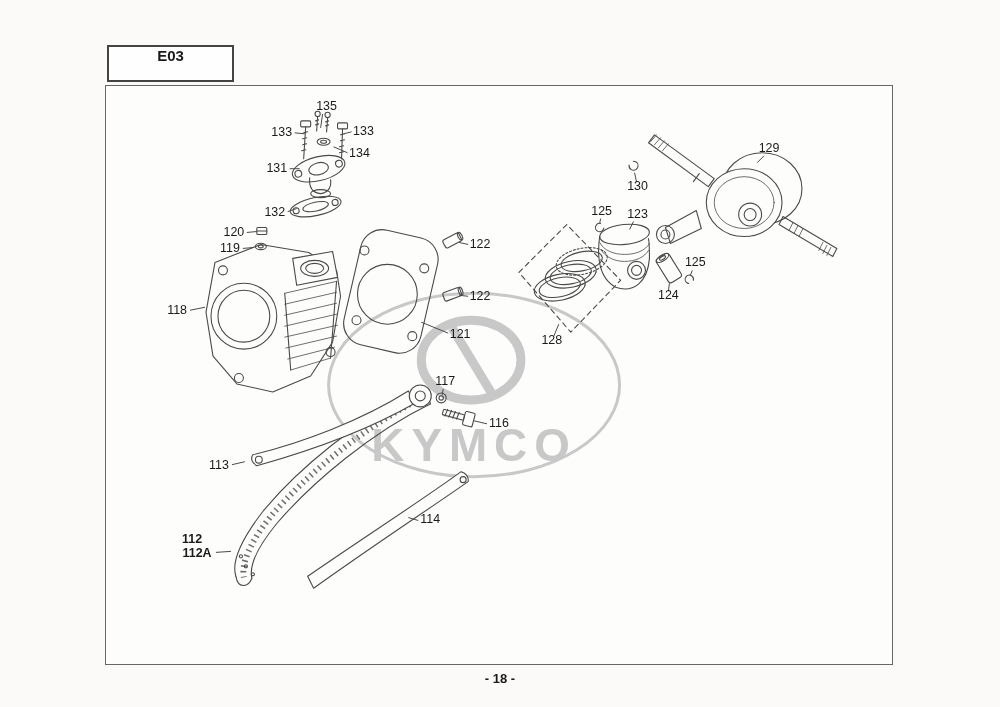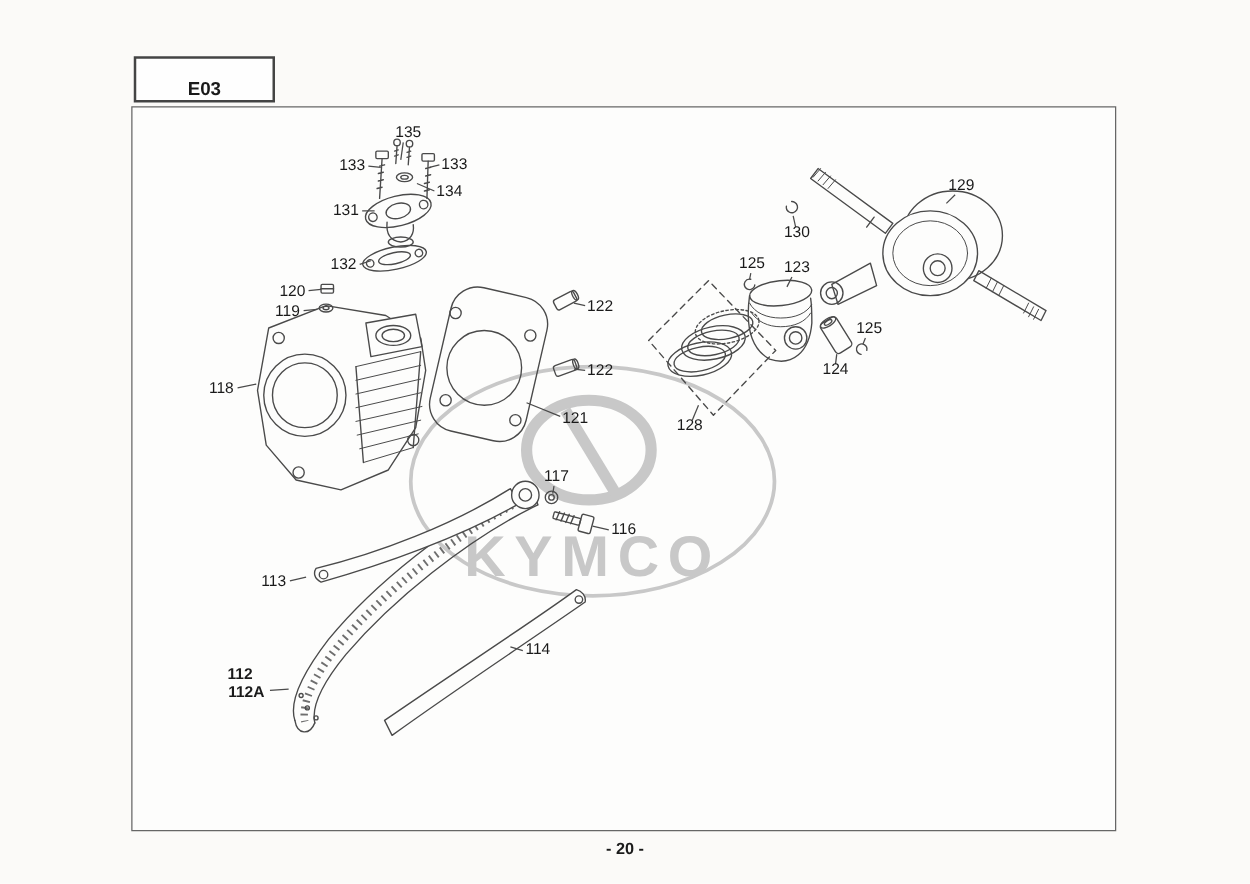--- a/index.html
+++ b/index.html
@@ -5,23 +5,23 @@
   * { margin:0; padding:0; box-sizing:border-box; }
   html,body { width:1000px; height:707px; }
   body {
     background:#fbfaf8;
     font-family:"Liberation Sans", sans-serif;
     position:relative;
     color:var(--ink,#1a1a1a);
   }
   .sheet { position:absolute; inset:0; }
   .code-box {
-    position:absolute; left:107px; top:45px; width:113px; height:37px;
+    position:absolute; left:107px; top:45px; width:127px; height:37px;
     border:2px solid var(--border,#444);
-    display:flex; align-items:flex-end; justify-content:center;
+    display:flex; align-items:flex-start; justify-content:center;
     font-weight:bold; font-size:15px; background:#fefefe;
   }
   .title {
     position:absolute; left:255px; top:45px; height:37px;
     display:flex; align-items:center;
     font-weight:bold; font-size:15.5px; letter-spacing:.5px;
     white-space:pre;
   }
   .frame {
     position:absolute; left:105px; top:85px; width:788px; height:580px;
@@ -290,14 +290,14 @@
           <line x1="693" y1="270" x2="691" y2="275" stroke="#4a4a4a" stroke-width="1"></line>
           <text x="696" y="266" class="part-label">125</text>
           <line x1="637" y1="181" x2="635" y2="172" stroke="#4a4a4a" stroke-width="1"></line>
           <text x="638" y="189" class="part-label">130</text>
           <line x1="765" y1="155" x2="758" y2="162" stroke="#4a4a4a" stroke-width="1"></line>
           <text x="770" y="151" class="part-label">129</text>
         </g>
     </svg>
   </div>
 
-  <div class="page-number">- 20 -</div>
+  <div class="page-number">- 18 -</div>
 </div>
 
 </body></html>

